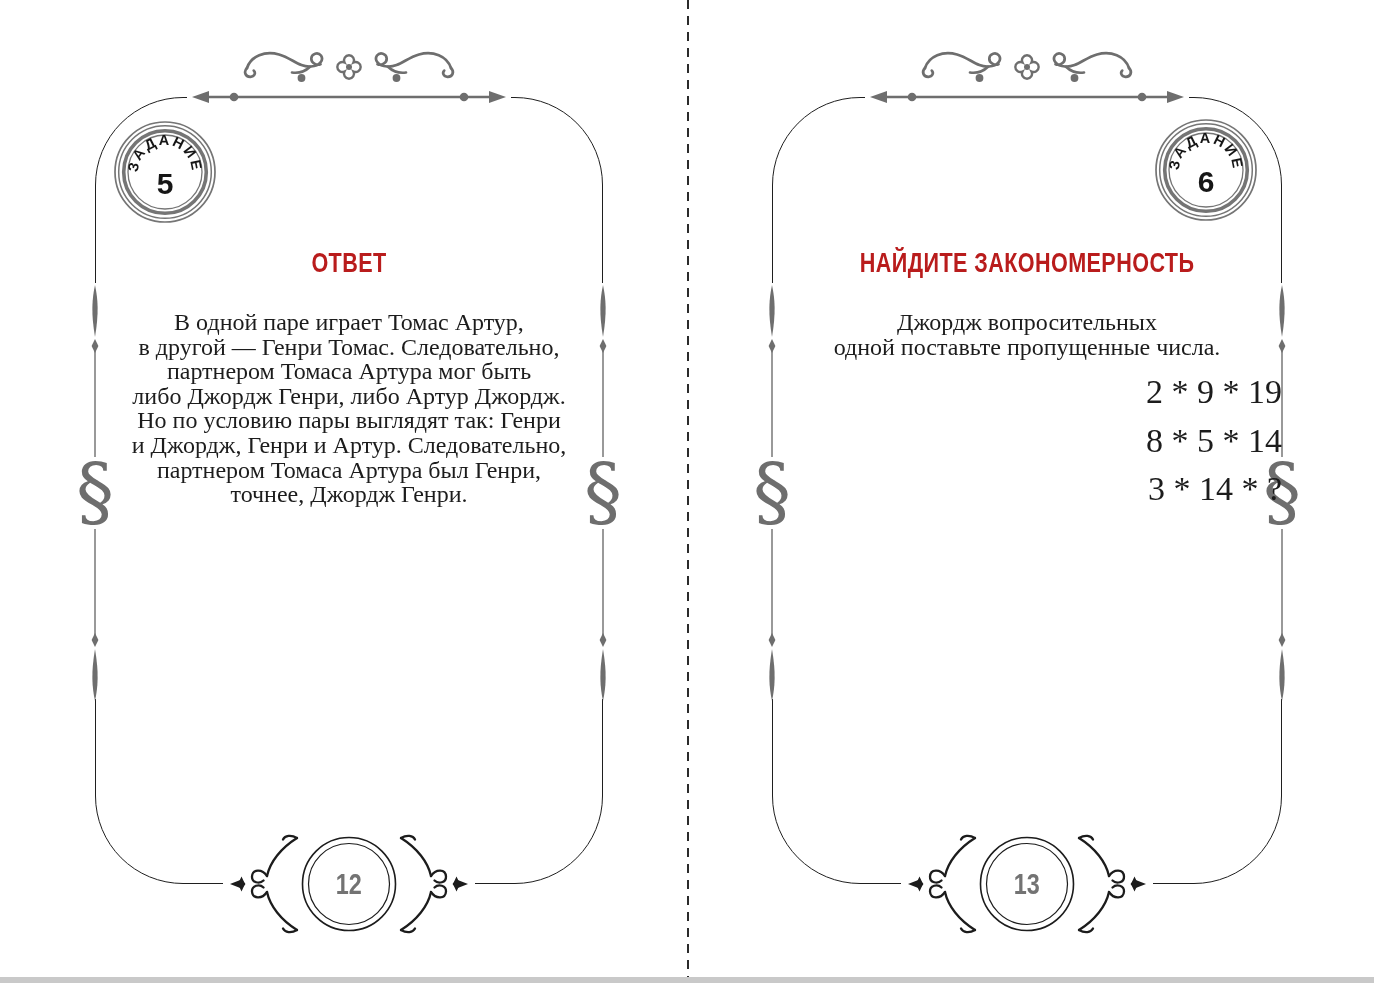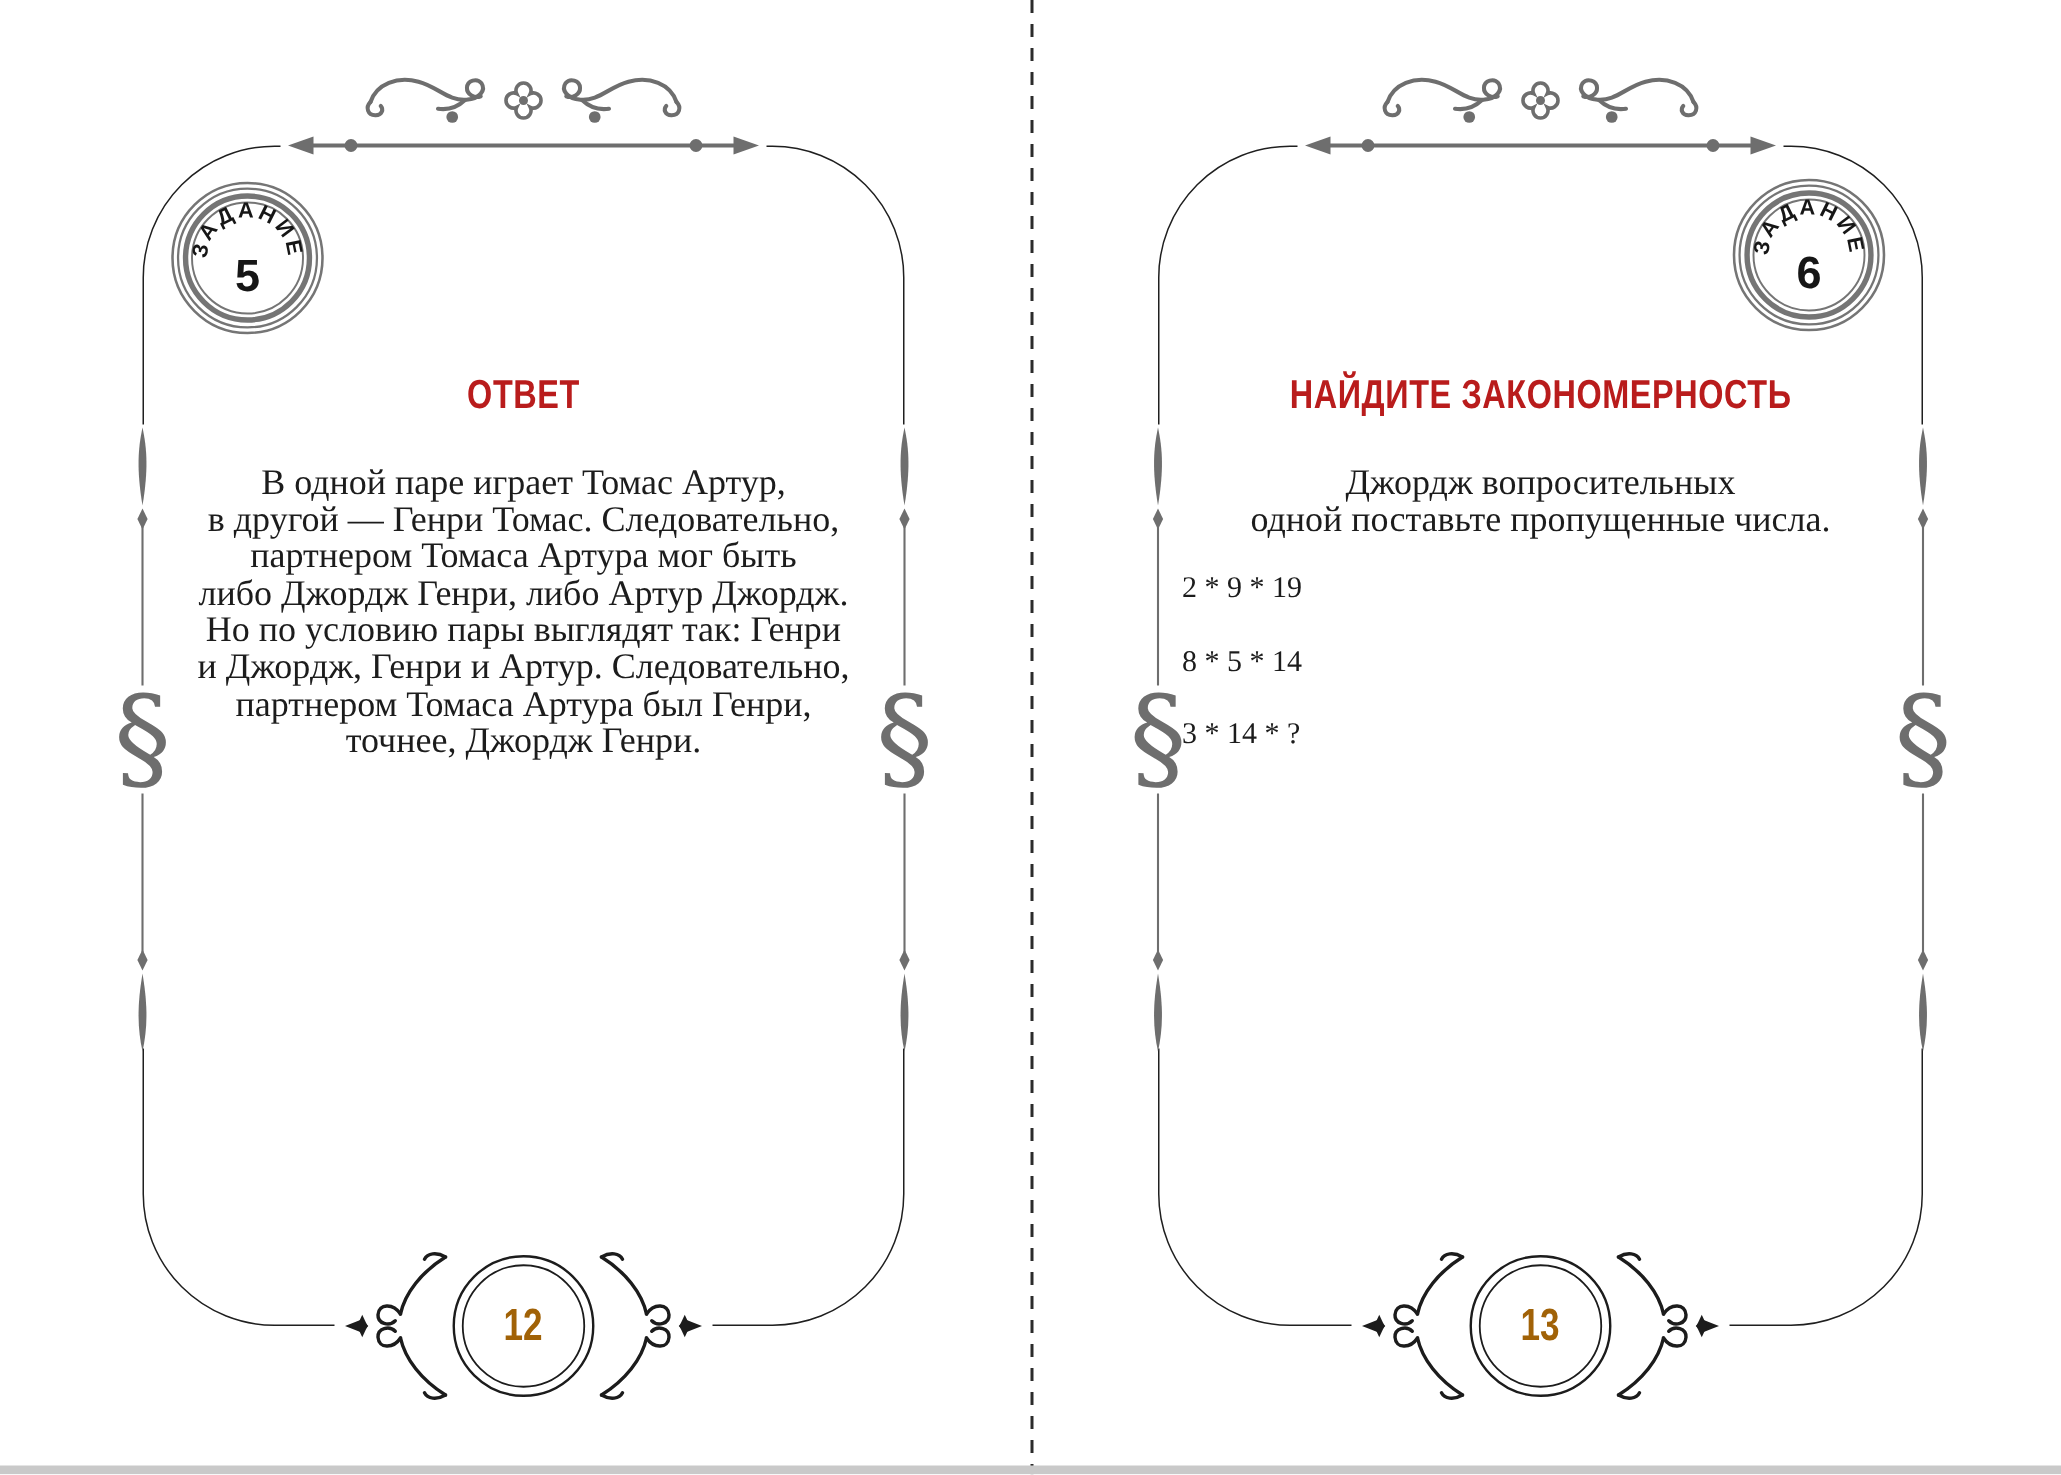--- a/index.html
+++ b/index.html
@@ -36,26 +36,26 @@
                   letter-spacing:2px;fill:#161616;text-anchor:middle;}
   .badge-num{font-family:"Liberation Sans",sans-serif;font-weight:bold;font-size:30px;
              fill:#161616;text-anchor:middle;}
 
   .title{position:absolute;left:0;right:0;top:151px;text-align:center;
          font-family:"Liberation Sans",sans-serif;font-weight:bold;font-size:27px;color:#b91c1c;}
   .title span{display:inline-block;transform:scaleX(.8);letter-spacing:.5px;white-space:nowrap;}
 
   .body-text{position:absolute;left:0;right:0;top:213px;text-align:center;
              font-size:24px;line-height:24.6px;}
-  .rows{position:absolute;left:16px;right:0;top:271px;text-align:left;
-        font-size:20px;line-height:48.5px;}
+  .rows{position:absolute;left:0;right:0;top:271px;text-align:right;
+        font-size:34px;line-height:48.5px;}
 
   .medallion{position:absolute;left:50%;transform:translateX(-50%);top:732px;width:240px;height:110px;overflow:visible;}
   .page-num{position:absolute;left:0;right:0;top:770px;text-align:center;
-            font-family:"Liberation Sans",sans-serif;font-weight:bold;font-size:30px;color:#a16207;}
+            font-family:"Liberation Sans",sans-serif;font-weight:bold;font-size:30px;color:#737373;}
   .page-num span{display:inline-block;transform:scaleX(.78);}
 
   .defs-holder{position:absolute;width:0;height:0;overflow:hidden;}
 </style>
 </head>
 <body>
 
 <svg class="defs-holder" aria-hidden="true">
   <defs>
 

